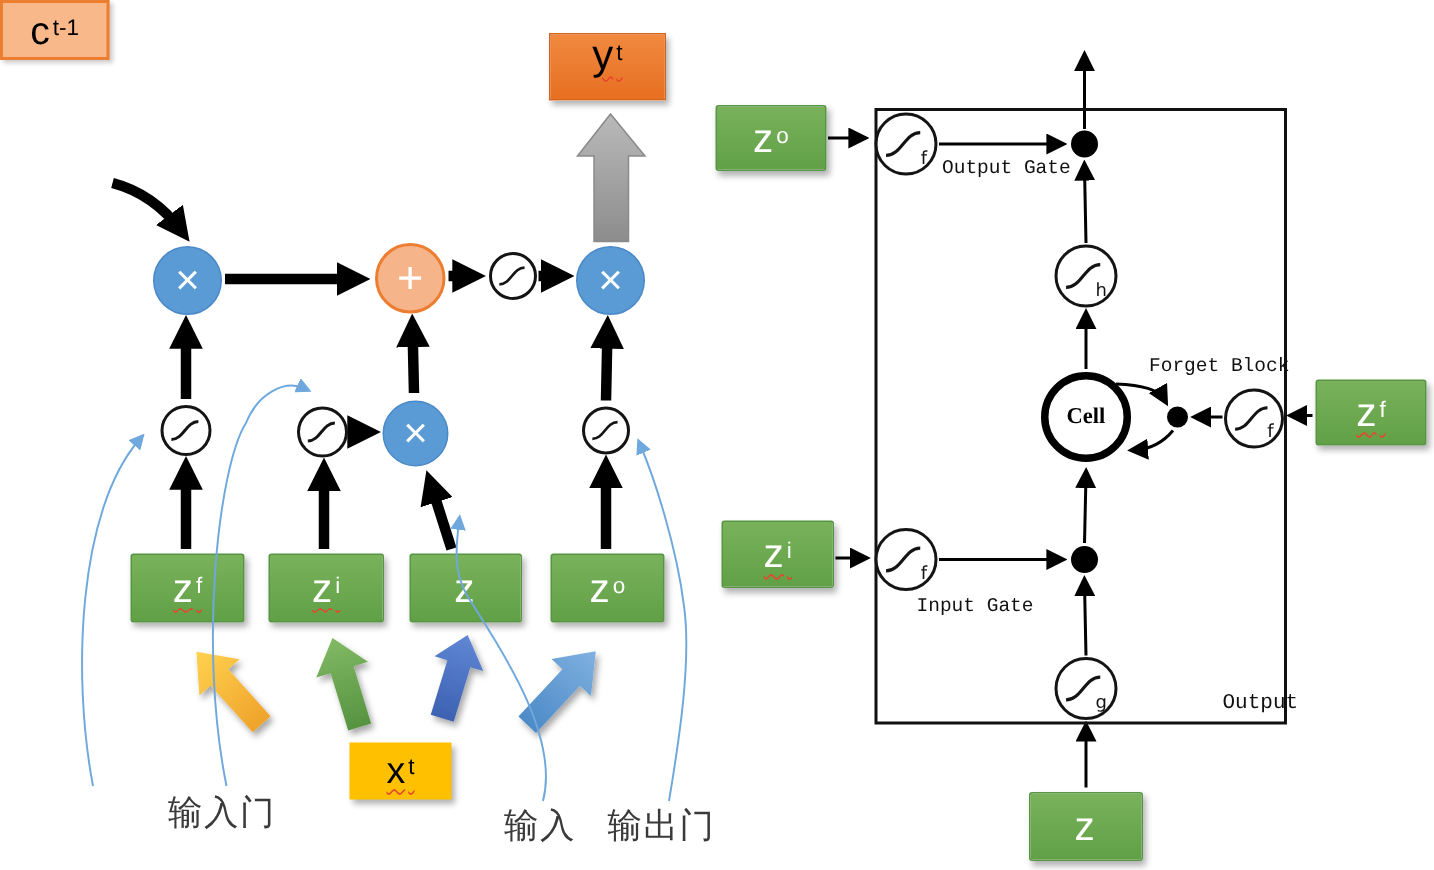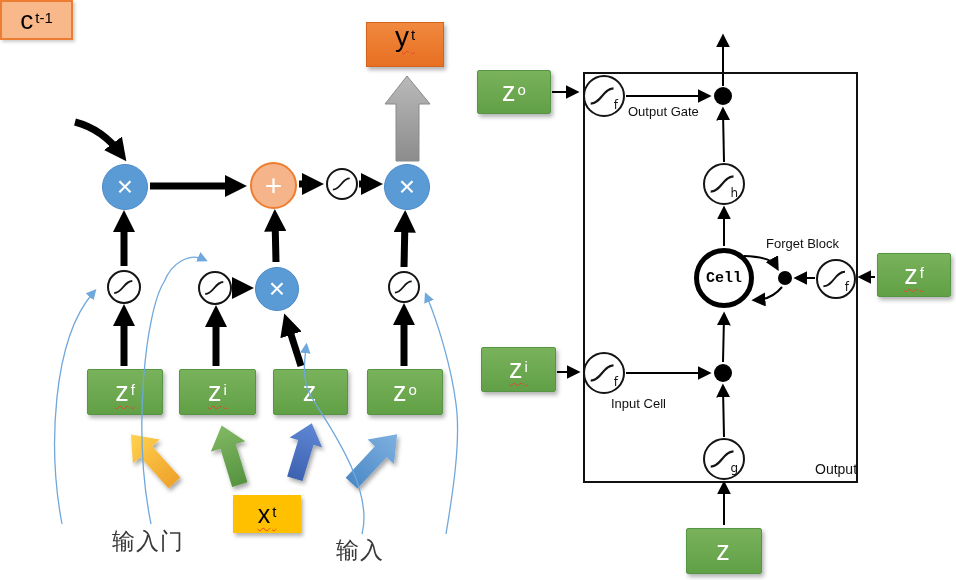--- a/index.html
+++ b/index.html
@@ -27,22 +27,22 @@
   .op.orange{background:#f6b48a;border:2px solid #ed7d31;font-size:30px;}
   
   .sig{background:#fff;border:2px solid #141414;border-radius:50%;}
   .sig svg{position:absolute;left:0;top:0;width:100%;height:100%;}
   .sig .sub{position:absolute;right:5px;bottom:3px;font-size:12px;color:#141414;
             font-family:"DejaVu Sans",sans-serif;}
   
   .block{border:2px solid #111;background:transparent;}
   .dot{background:#000;border-radius:50%;}
   .cell{border:5px solid #000;border-radius:50%;background:#fff;display:flex;align-items:center;
-        justify-content:center;font-weight:bold;font-size:15px;font-family:Liberation Mono, monospace;}
-  .rlabel{font-size:13px;color:#111;font-family:Liberation Sans, sans-serif;white-space:nowrap;}
+        justify-content:center;font-weight:bold;font-size:15px;font-family:Liberation Serif, serif;}
+  .rlabel{font-size:13px;color:#111;font-family:Liberation Mono, monospace;white-space:nowrap;}
   .caption{font-size:23px;color:#3a3a3a;white-space:nowrap;letter-spacing:1px;}
 </style>
 </head>
 <body>
 
 <div id="stage">
 
   <svg class="layer">
     <defs>
       <marker id="mBig" viewBox="0 0 10 10" refX="6" refY="5" markerWidth="3.2" markerHeight="3.2" orient="auto" markerUnits="strokeWidth">
@@ -183,20 +183,21 @@
   <div class="abs gbox" style="left:367px;top:369px;width:76px;height:46px">
     <span class="lbl"><span>z</span><sup>o</sup></span>
   </div>
 
   <div class="abs goldbox" style="left:233px;top:495px;width:68px;height:38px">
     <span class="lbl sp" style="font-size:25px"><span>x</span><sup>t</sup></span>
   </div>
 
   <div class="abs caption" style="left:112px;top:526px">输入门</div>
   <div class="abs caption" style="left:336px;top:535px">输入</div>
+  <div class="abs caption" style="left:405px;top:535px">输出门</div>
 
   <div class="abs block" style="left:583px;top:72px;width:275px;height:411px"></div>
 
   <div class="abs gbox" style="left:477px;top:70px;width:74px;height:44px">
     <span class="lbl"><span>z</span><sup>o</sup></span>
   </div>
   <div class="abs gbox" style="left:877px;top:253px;width:74px;height:44px">
     <span class="lbl sp"><span>z</span><sup>f</sup></span>
   </div>
   <div class="abs gbox" style="left:481px;top:347px;width:75px;height:45px">
@@ -240,21 +241,21 @@
   <div class="abs cell" style="left:694px;top:248px;width:60px;height:60px">
     <span>Cell</span>
   </div>
 
   <div class="abs dot" style="left:714px;top:87px;width:18px;height:18px"></div>
   <div class="abs dot" style="left:778px;top:271px;width:14px;height:14px"></div>
   <div class="abs dot" style="left:714px;top:364px;width:18px;height:18px"></div>
 
   <div class="abs rlabel" style="left:628px;top:104px">Output Gate</div>
   <div class="abs rlabel" style="left:766px;top:236px">Forget Block</div>
-  <div class="abs rlabel" style="left:611px;top:396px">Input Cell</div>
+  <div class="abs rlabel" style="left:611px;top:396px">Input Gate</div>
   <div class="abs rlabel" style="left:815px;top:461px;font-size:14px">Output</div>
 
   <svg class="layer">
     <g stroke="#6fa8dc" stroke-width="1.3" fill="none">
       <path d="M 62,524 C 48,450 52,340 93,293" marker-end="url(#mBlue)"></path>
       <path d="M 151,524 C 132,430 146,310 164,282 C 172,262 190,253 203,259" marker-end="url(#mBlue)"></path>
       <path d="M 362,534 C 374,488 328,424 312,398 C 302,382 304,364 306,348" marker-end="url(#mBlue)"></path>
       <path d="M 446,534 C 453,492 461,440 456,404 C 451,364 436,318 427,297" marker-end="url(#mBlue)"></path>
     </g>
   </svg>

